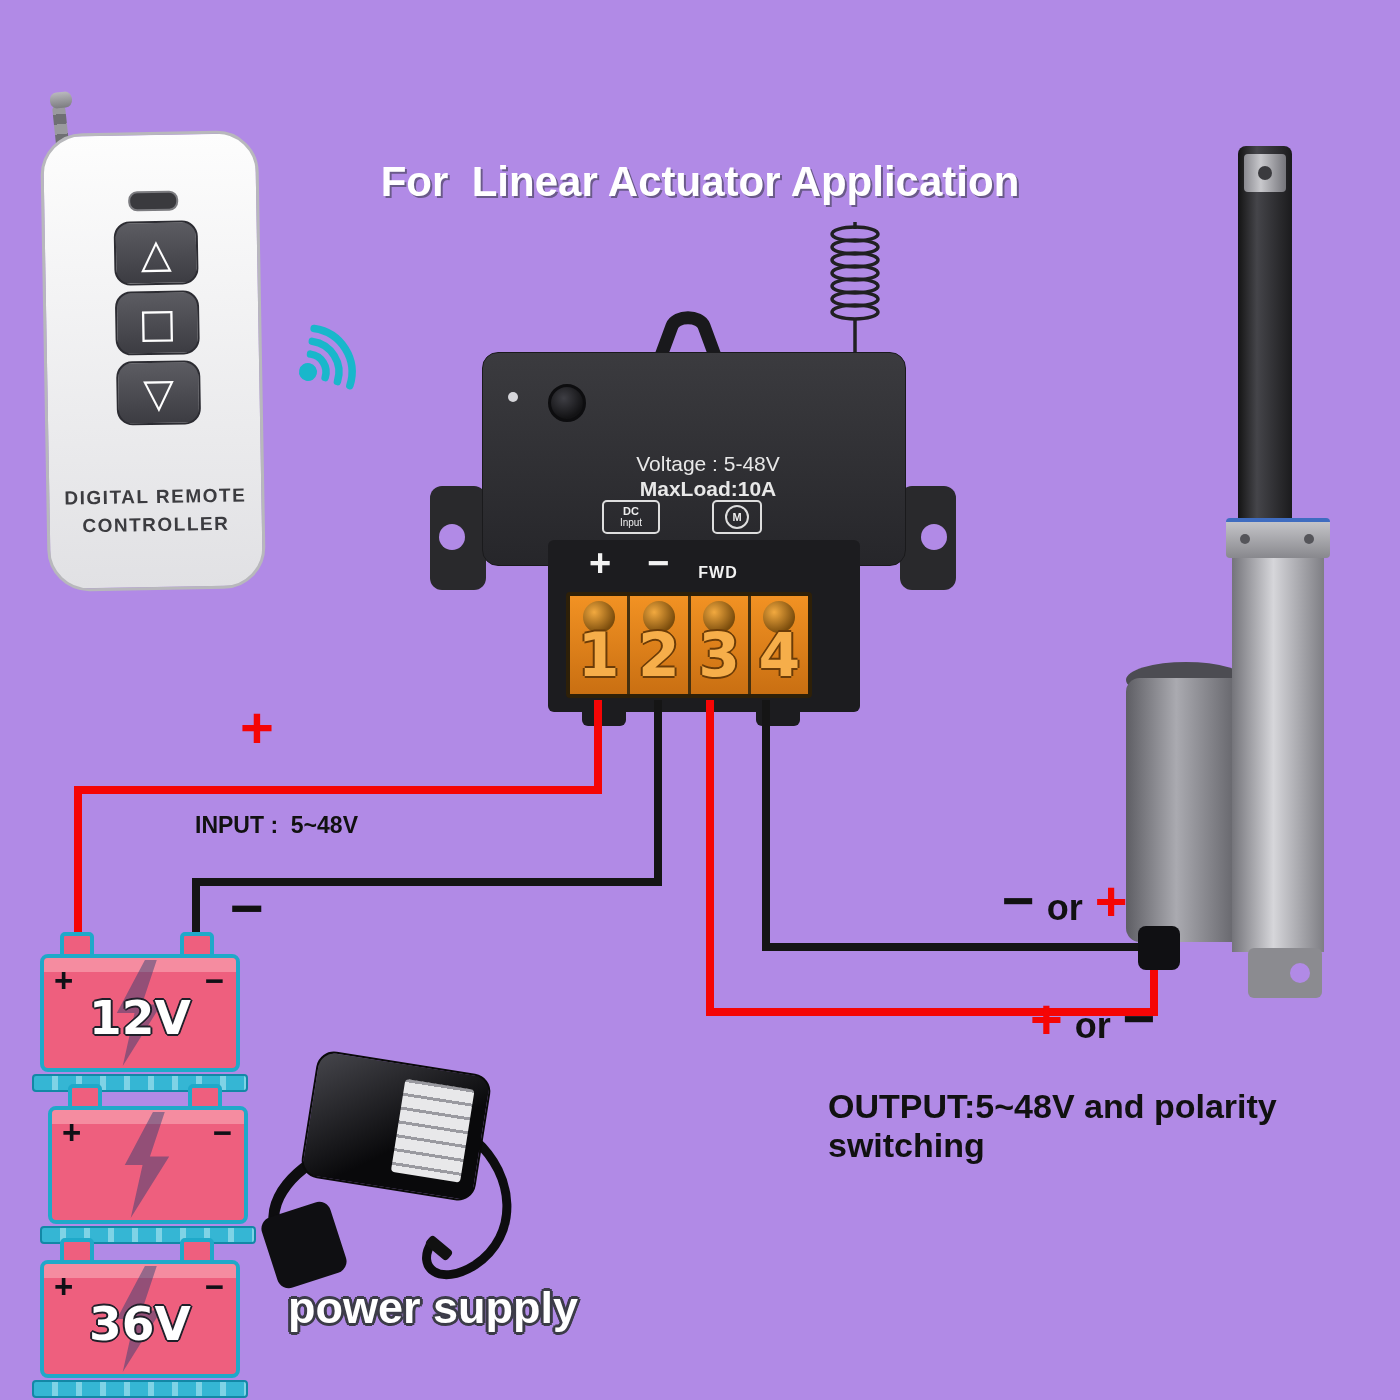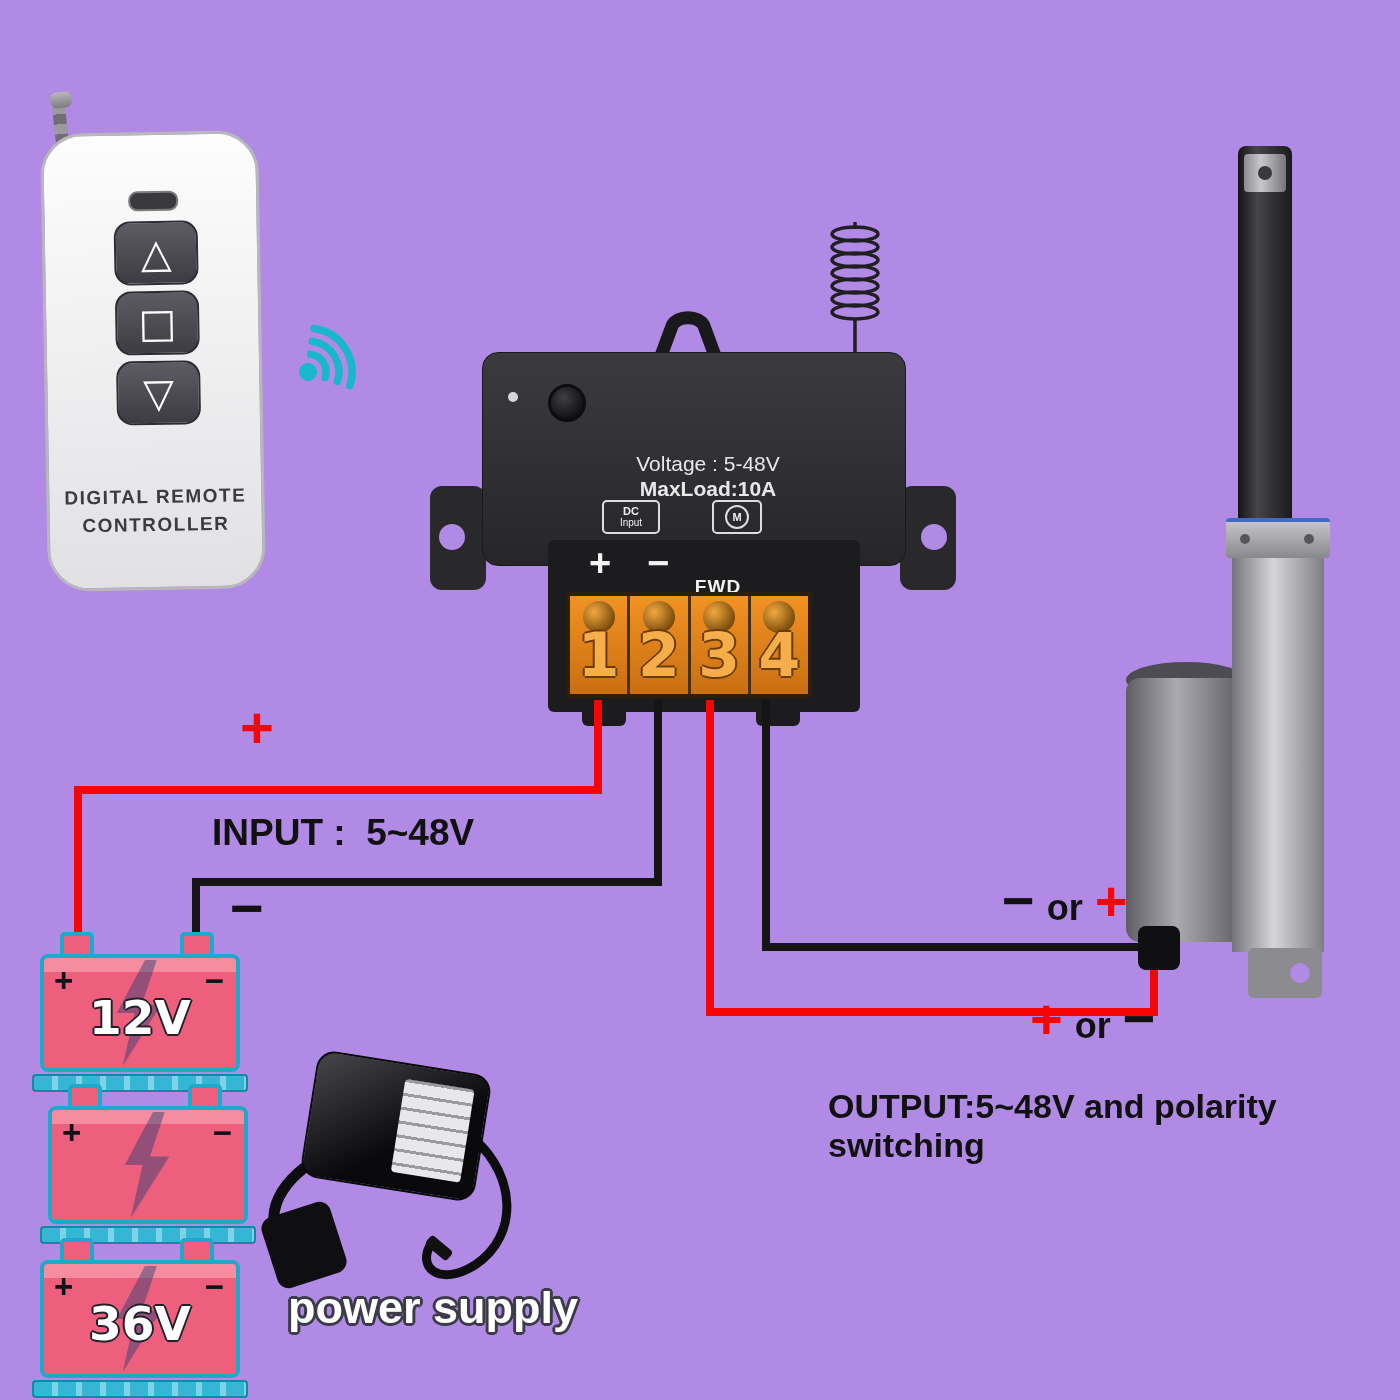--- a/index.html
+++ b/index.html
@@ -55,21 +55,21 @@
     box-sizing:border-box;color:#eee;text-align:center;line-height:1.1;padding-top:3px;}
   .dc-icon .l1{font-size:11px;font-weight:bold;}
   .dc-icon .l2{font-size:10px;}
   .m-icon{left:712px;top:500px;width:50px;height:34px;border:2px solid #dedede;border-radius:5px;
     box-sizing:border-box;display:flex;align-items:center;justify-content:center;}
   .m-icon .circ{width:20px;height:20px;border:2px solid #dedede;border-radius:50%;
     display:flex;align-items:center;justify-content:center;font-size:11px;font-weight:bold;color:#eee;}
   .rx-lower{left:548px;top:540px;width:312px;height:172px;border-radius:6px;background:#1c1c1f;}
   .tlab{position:absolute;color:#f2f2f2;text-align:center;font-weight:bold;}
   .tlab-big{font-size:38px;top:542px;width:40px;}
-  .tlab-sm{font-size:19px;top:576px;width:48px;letter-spacing:1px;}
+  .tlab-sm{font-size:16px;top:564px;width:48px;letter-spacing:1px;}
   .tblock{left:566px;top:592px;width:246px;height:106px;display:flex;
     border:4px solid #2e2008;border-radius:4px;box-sizing:border-box;background:#c96f12;}
   .tcell{position:relative;flex:1;background:linear-gradient(180deg,#f29223,#c96f12);
     border-right:3px solid #45300f;}
   .tcell:last-child{border-right:none;}
   .screw{position:absolute;left:50%;top:5px;margin-left:-16px;width:32px;height:32px;border-radius:50%;
     background:radial-gradient(circle at 35% 35%,#f2a93f,#7a4c0c 72%);}
   .tnum{position:absolute;left:0;right:0;top:24px;text-align:center;font-size:60px;font-weight:800;
     color:#f6ae4a;font-family:"DejaVu Sans",sans-serif;
     text-shadow:2px 0 0 #6b3c08,-2px 0 0 #6b3c08,0 2px 0 #6b3c08,0 -2px 0 #6b3c08;}
@@ -93,21 +93,21 @@
   .act-bracket .hole{position:absolute;left:42px;top:15px;width:20px;height:20px;border-radius:50%;background:#b18ae6;}
   .act-connector{left:1138px;top:926px;width:42px;height:44px;border-radius:8px;background:#101013;}
 
   
   .wires{left:0;top:0;}
 
   
   .lbl{position:absolute;font-weight:bold;color:#111;}
   .lbl-red{color:#f50505;}
   .in-plus{left:240px;top:694px;font-size:58px;}
-  .in-label{left:212px;top:812px;font-size:37px;}
+  .in-label{left:195px;top:812px;font-size:23px;}
   .in-minus{left:230px;top:874px;font-size:58px;}
   .out-top{left:1002px;top:868px;display:flex;align-items:baseline;gap:12px;}
   .out-bottom{left:1030px;top:986px;display:flex;align-items:baseline;gap:12px;}
   .sign-big{font-size:56px;font-weight:bold;}
   .sign-or{font-size:36px;font-weight:bold;color:#111;}
   .out-label{left:828px;top:1058px;font-size:34px;margin-top:29px;}
 
   
   .battery{width:200px;height:168px;}
   .bat-post{position:absolute;top:0;width:34px;height:28px;border-radius:5px 5px 0 0;
@@ -132,20 +132,21 @@
   .ps-plug{left:268px;top:1208px;width:72px;height:74px;border-radius:12px;background:#0f0f12;
     transform:rotate(-18deg);}
   .ps-barrel{left:425px;top:1242px;width:28px;height:12px;border-radius:4px;background:#111;transform:rotate(40deg);}
   .ps-label{left:288px;top:1282px;font-size:45px;font-weight:bold;color:#fff;--oc:#3c3c48;}
 </style>
 </head>
 <body>
 
 <div class="canvas">
 
+  <div class="abs subtitle pre">For  Linear Actuator Application</div>
 
   <div class="abs antenna"></div>
   <div class="abs antenna-tip"></div>
   <div class="abs remote-body">
     <div class="remote-led"></div>
     <div class="rbtn rbtn-up">
       <span>△</span>
     </div>
     <div class="rbtn rbtn-stop">
       <span>□</span>

